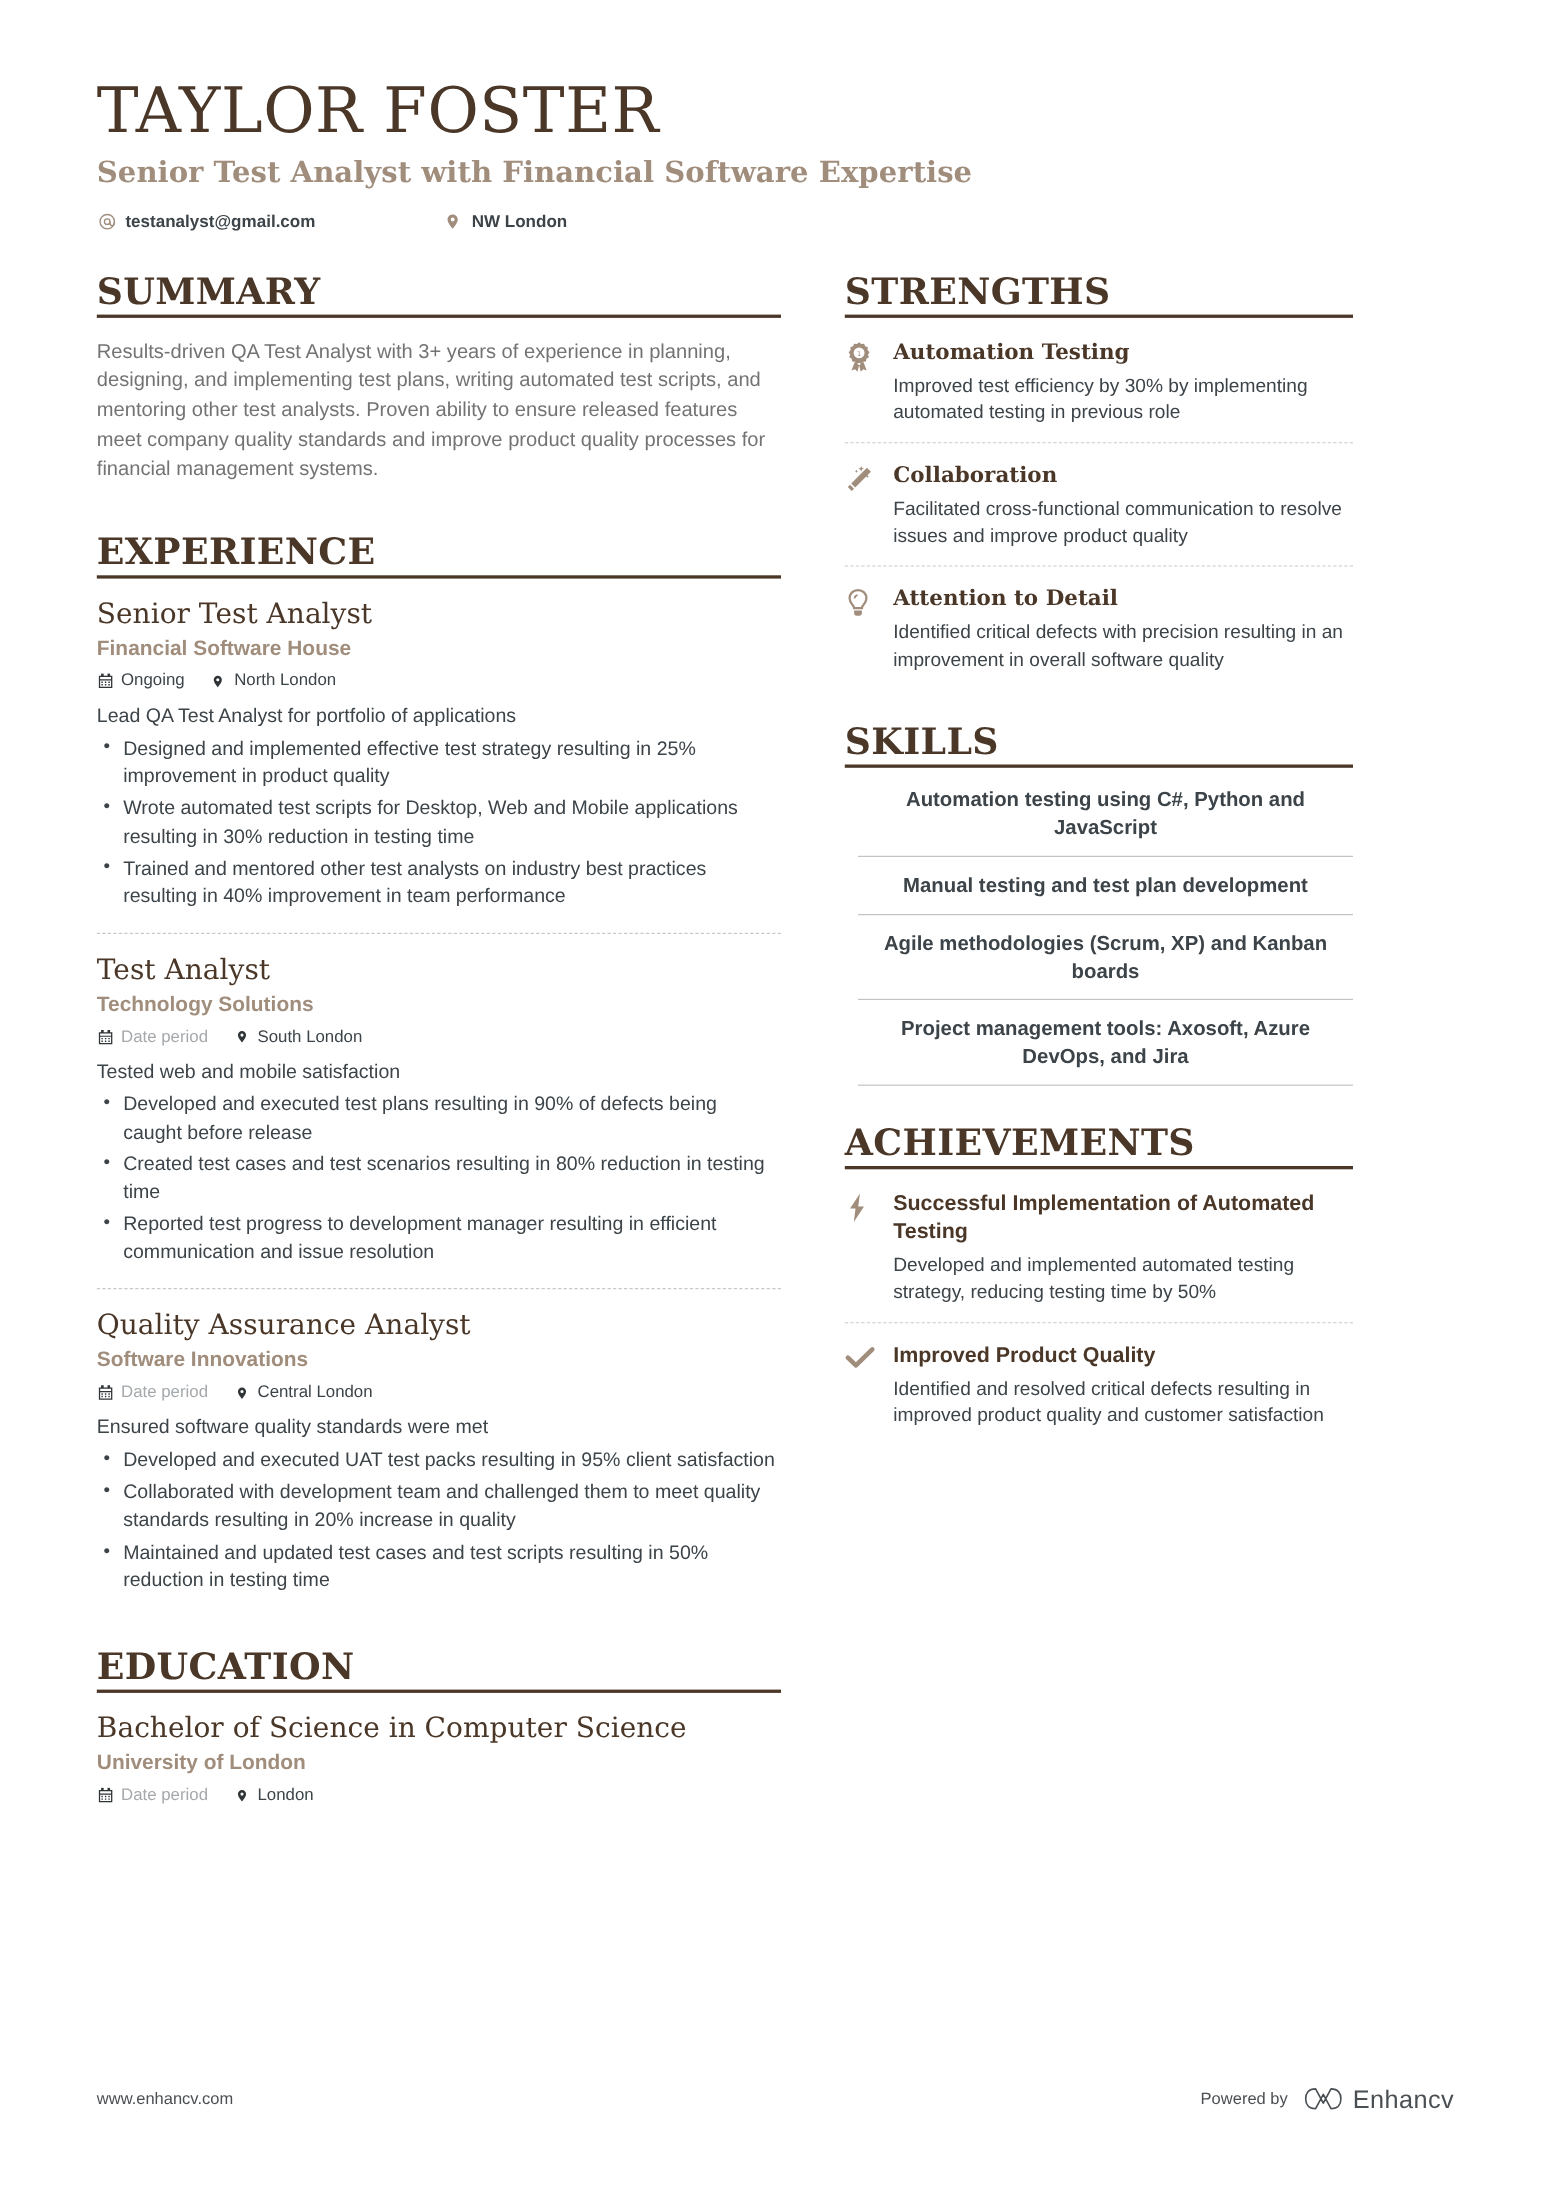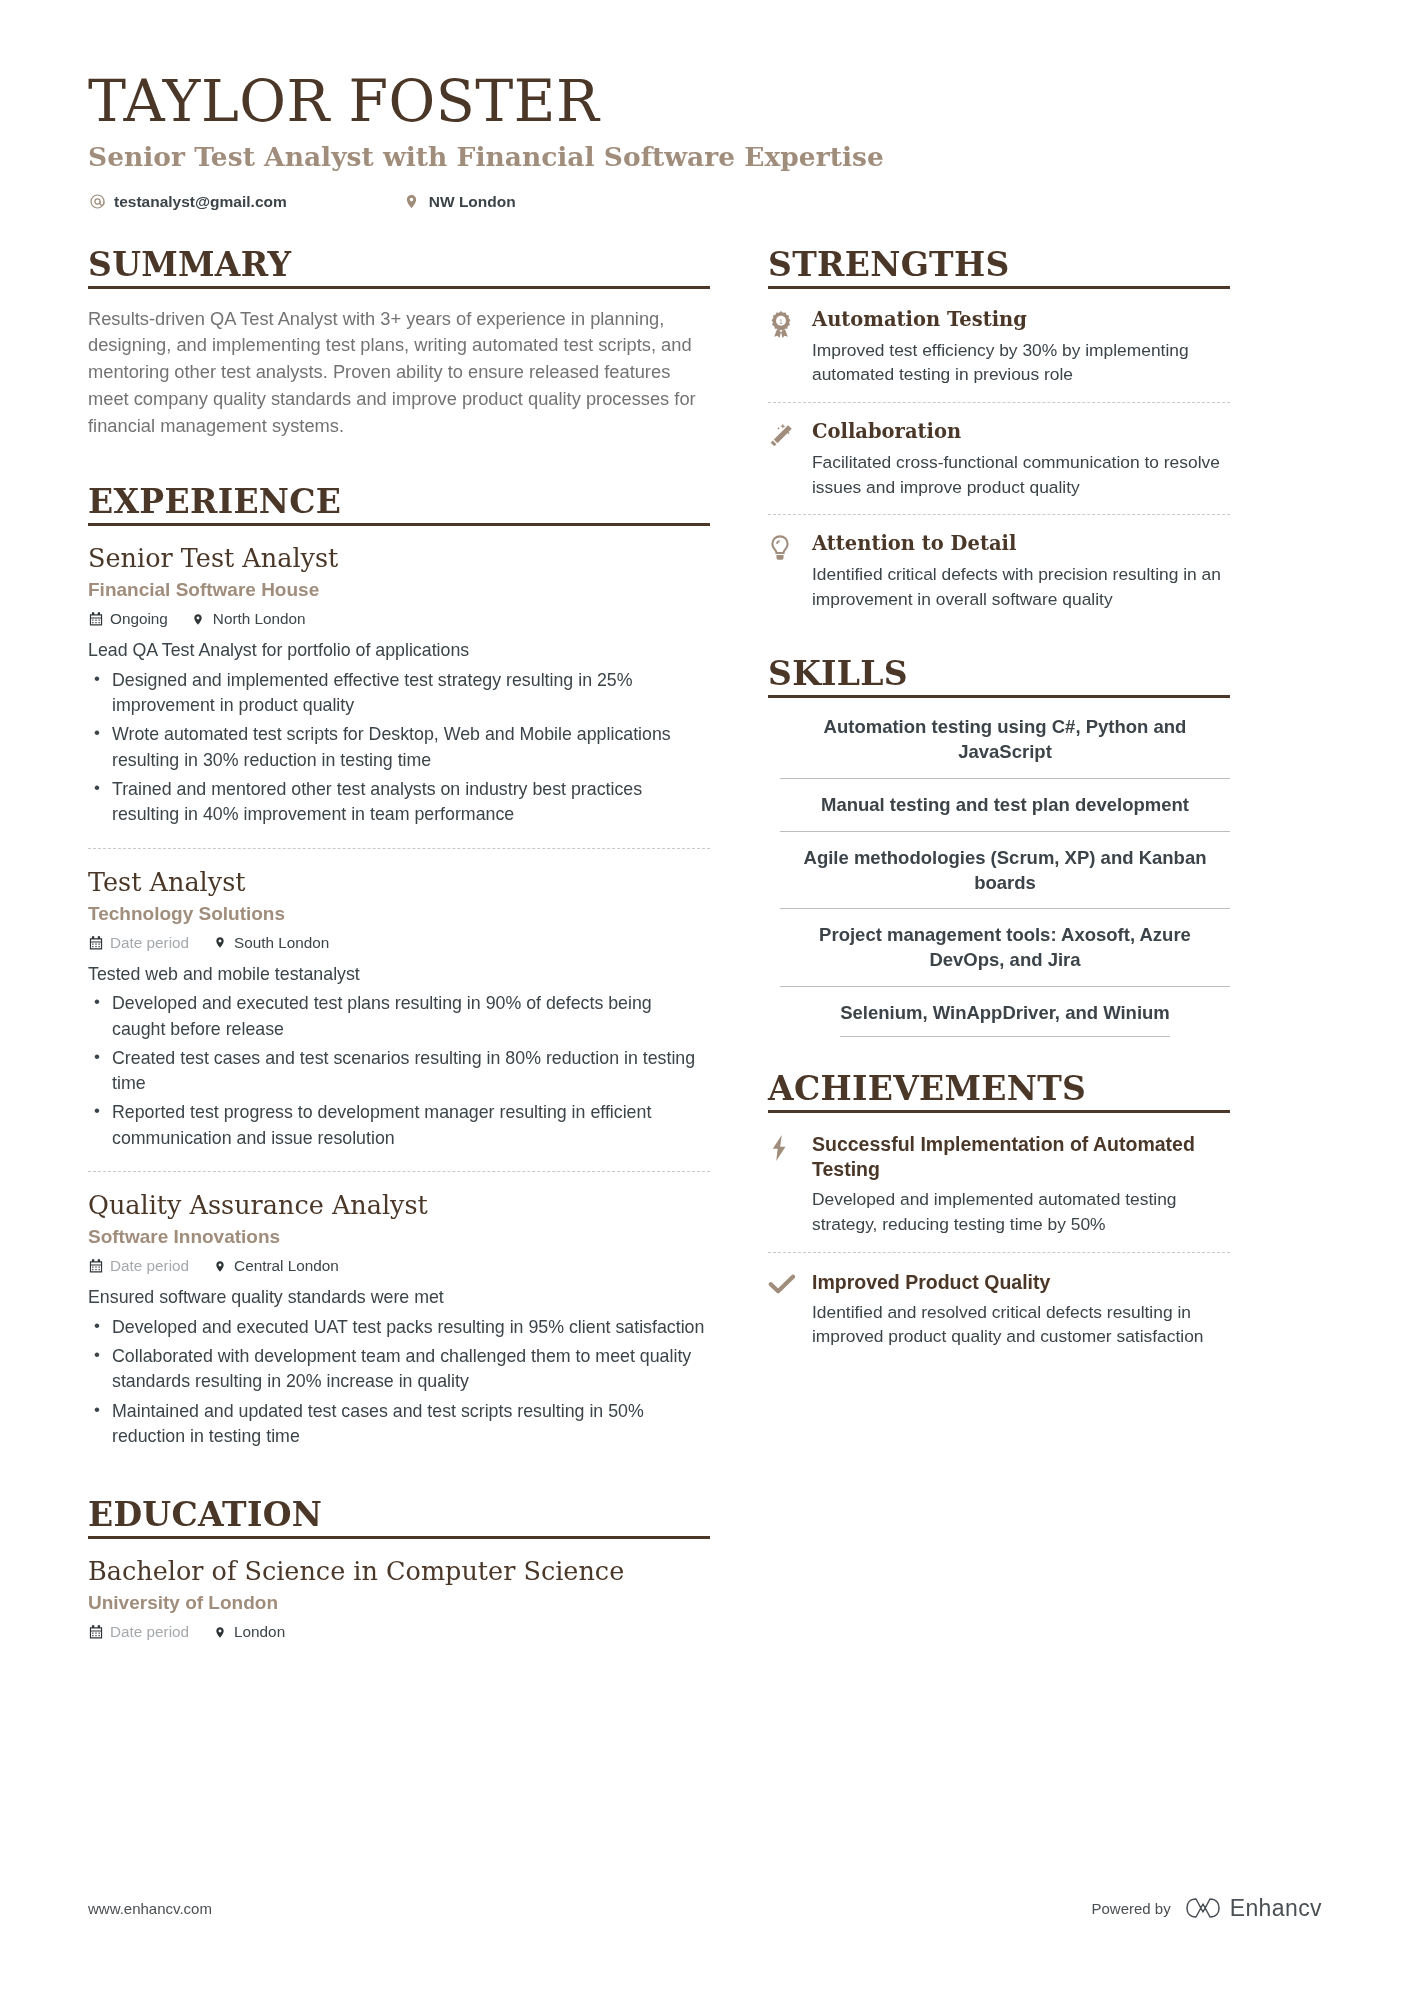--- a/index.html
+++ b/index.html
@@ -338,21 +338,21 @@
               </span>
               <span class="meta-item">
                 <span class="mi-icon">
                   <svg width="12" height="15" viewBox="0 0 24 24" fill="currentColor">
                     <path d="M12 1.6c-4.1 0-7.4 3.3-7.4 7.4 0 5.5 7.4 13.4 7.4 13.4s7.4-7.9 7.4-13.4c0-4.1-3.3-7.4-7.4-7.4zm0 10.2a2.85 2.85 0 1 1 0-5.7 2.85 2.85 0 0 1 0 5.7z"></path>
                   </svg>
                 </span>
                 <span>South London</span>
               </span>
             </div>
-            <div class="entry-desc">Tested web and mobile testanalyst</div>
+            <div class="entry-desc">Tested web and mobile satisfaction</div>
             <ul class="bullets">
               <li>Developed and executed test plans resulting in 90% of defects being caught before release</li>
               <li>Created test cases and test scenarios resulting in 80% reduction in testing time</li>
               <li>Reported test progress to development manager resulting in efficient communication and issue resolution</li>
             </ul>
           </div>
 
           <div class="entry-divider"></div>
 
           <div class="entry">
@@ -487,21 +487,20 @@
       <div class="gap-lg"></div>
 
       <section class="sec">
         <div class="sec-head">SKILLS</div>
         <div class="sec-rule"></div>
         <div class="sec-body" style="margin-top:4px;margin-left:12px;">
           <div class="skill first">Automation testing using C#, Python and JavaScript</div>
           <div class="skill">Manual testing and test plan development</div>
           <div class="skill">Agile methodologies (Scrum, XP) and Kanban boards</div>
           <div class="skill">Project management tools: Axosoft, Azure DevOps, and Jira</div>
-          <div class="skill narrow last">Selenium, WinAppDriver, and Winium</div>
         </div>
       </section>
 
       <div class="gap-md"></div>
 
       <section class="sec">
         <div class="sec-head">ACHIEVEMENTS</div>
         <div class="sec-rule"></div>
         <div class="sec-body">
 

